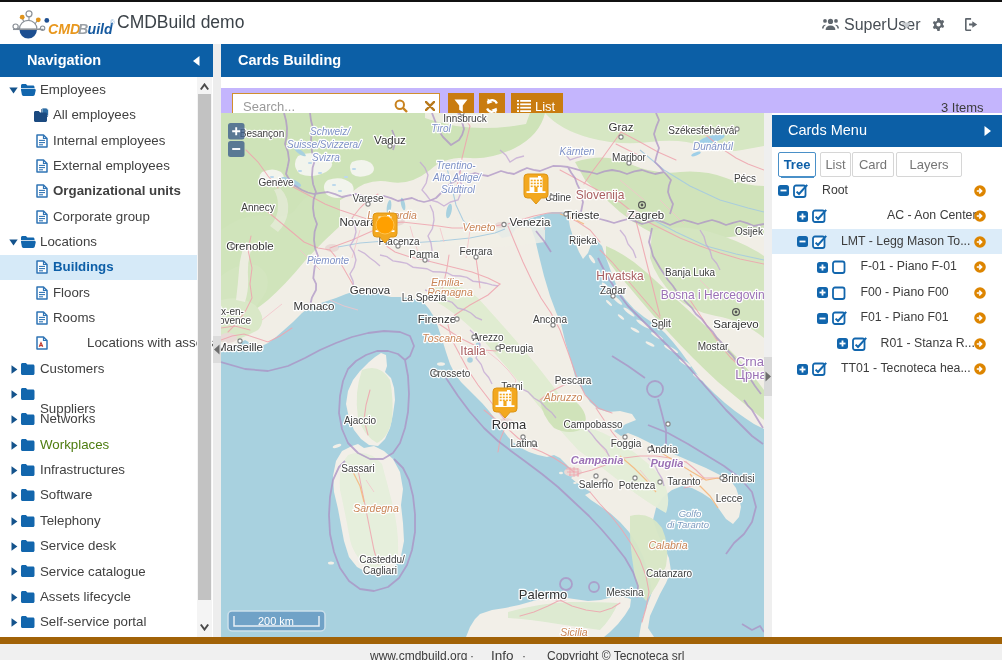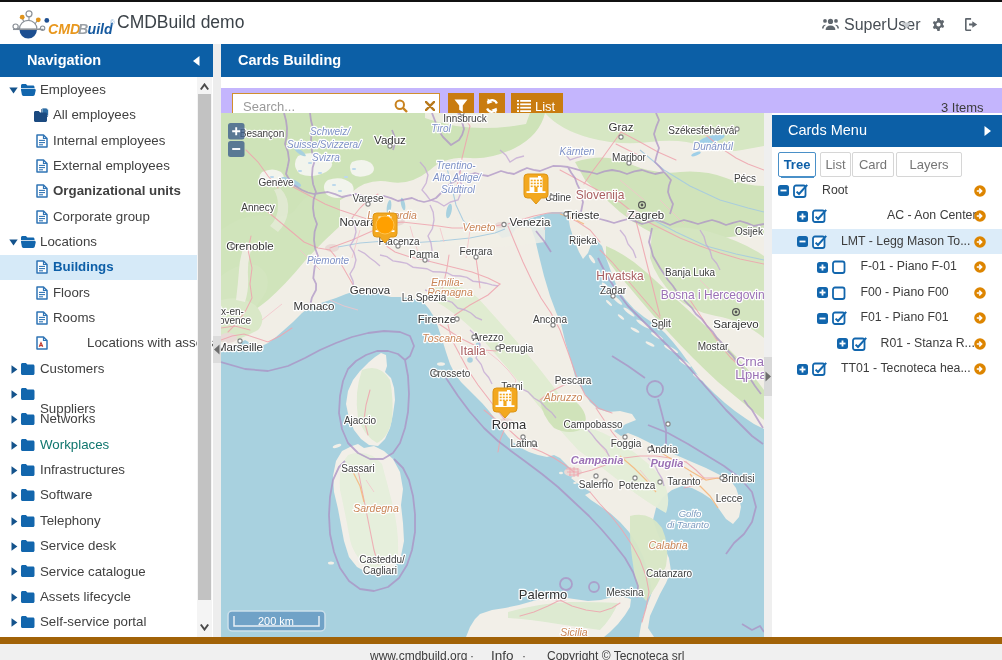--- a/index.html
+++ b/index.html
@@ -202,21 +202,21 @@
 <svg class="abs" style="left:21px;top:336px;" width="15" height="12" viewBox="0 0 15 12" fill="#1266ad">
         <path d="M0 1.5 C0 0.7 0.7 0 1.5 0 h3.4 l1.5 1.6 h5.6 c0.8 0 1.5 0.7 1.5 1.5 v7.4 c0 0.8-0.7 1.5-1.5 1.5 H1.5 C0.7 12 0 11.3 0 10.5 z"></path>
       </svg>
 <div class="abs" style="left:40px;top:334.4px;font-size:13.3px;color:#414141;font-weight:normal;white-space:nowrap;">Networks</div>
 <svg class="abs" style="left:11px;top:364px;" width="7" height="9" viewBox="0 0 7 9" fill="#14538c">
         <path d="M0.5 0.3 v8.4 L6.4 4.5 z"></path>
       </svg>
 <svg class="abs" style="left:21px;top:362px;" width="15" height="12" viewBox="0 0 15 12" fill="#1266ad">
         <path d="M0 1.5 C0 0.7 0.7 0 1.5 0 h3.4 l1.5 1.6 h5.6 c0.8 0 1.5 0.7 1.5 1.5 v7.4 c0 0.8-0.7 1.5-1.5 1.5 H1.5 C0.7 12 0 11.3 0 10.5 z"></path>
       </svg>
-<div class="abs" style="left:40px;top:359.7px;font-size:13.3px;color:#0f766e;font-weight:normal;white-space:nowrap;">Workplaces</div>
+<div class="abs" style="left:40px;top:359.7px;font-size:13.3px;color:#4d7c0f;font-weight:normal;white-space:nowrap;">Workplaces</div>
 <svg class="abs" style="left:11px;top:389px;" width="7" height="9" viewBox="0 0 7 9" fill="#14538c">
         <path d="M0.5 0.3 v8.4 L6.4 4.5 z"></path>
       </svg>
 <svg class="abs" style="left:21px;top:387px;" width="15" height="12" viewBox="0 0 15 12" fill="#1266ad">
         <path d="M0 1.5 C0 0.7 0.7 0 1.5 0 h3.4 l1.5 1.6 h5.6 c0.8 0 1.5 0.7 1.5 1.5 v7.4 c0 0.8-0.7 1.5-1.5 1.5 H1.5 C0.7 12 0 11.3 0 10.5 z"></path>
       </svg>
 <div class="abs" style="left:40px;top:385.1px;font-size:13.3px;color:#414141;font-weight:normal;white-space:nowrap;">Infrastructures</div>
 <svg class="abs" style="left:11px;top:414px;" width="7" height="9" viewBox="0 0 7 9" fill="#14538c">
         <path d="M0.5 0.3 v8.4 L6.4 4.5 z"></path>
       </svg>

